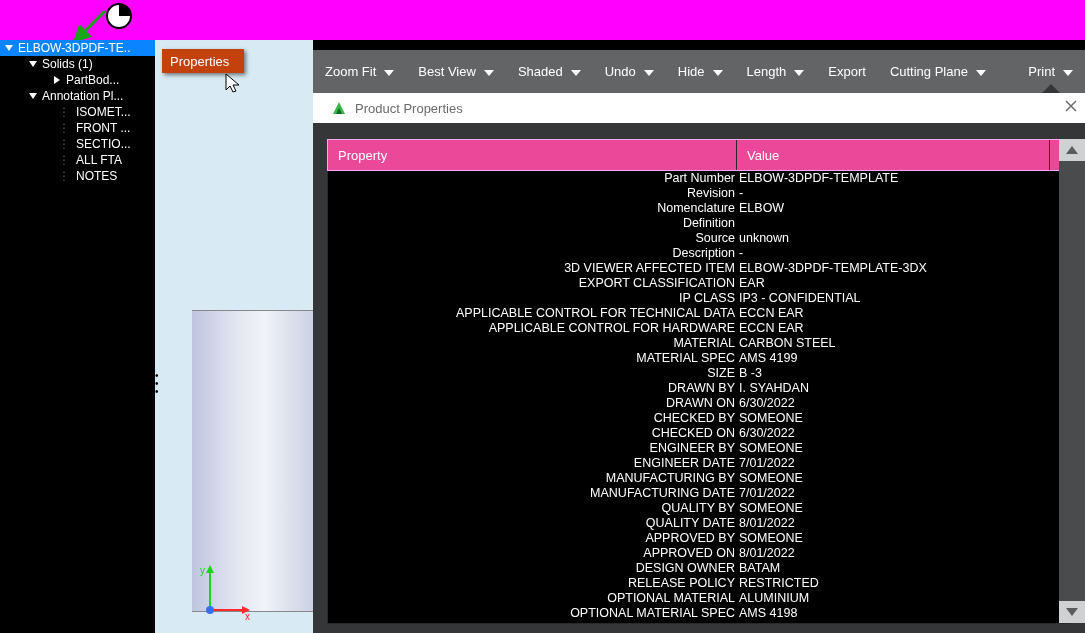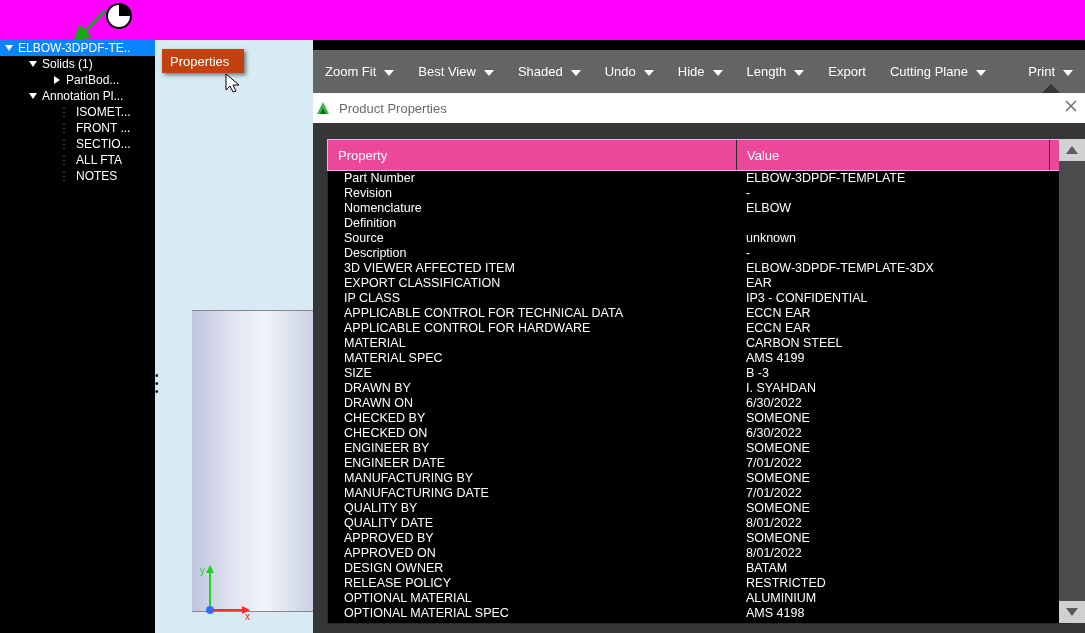--- a/index.html
+++ b/index.html
@@ -129,21 +129,21 @@
     position:absolute;
     left:313px; top:93px;
     width:772px; height:540px;
     background:#353638;
   }
   .panel-header {
     height:30px;
     background:#ffffff;
     display:flex;
     align-items:center;
-    padding-left:2px;
+    padding-left:18px;
     color:#6a6a6a;
     font-size:13px;
     position:relative;
   }
   .panel-header .logo {
     width:16px;height:16px;margin-right:8px;
     border-radius:2px;
     display:flex;align-items:center;justify-content:center;
   }
   .panel-header .close {
@@ -183,21 +183,21 @@
     border-right:1px solid #2a2a2a;
     border-bottom:1px solid #2a2a2a;
     height:452px;
     overflow:hidden;
   }
   .grid-row {
     display:flex;
     height:15px;
     line-height:15px;
   }
-  .grid-row .c1 { width:398px; padding-left:16px; }
+  .grid-row .c1 { width:398px; padding-left:9px;text-align:right; }
   .grid-row .c2 { width:302px; padding-left:4px; }
   .scrollbar {
     position:absolute;
     right:0; top:46px;
     width:26px; height:484px;
     background:#353638;
   }
   .scroll-up, .scroll-down {
     width:26px;height:22px;
     background:#cfd1d3;

